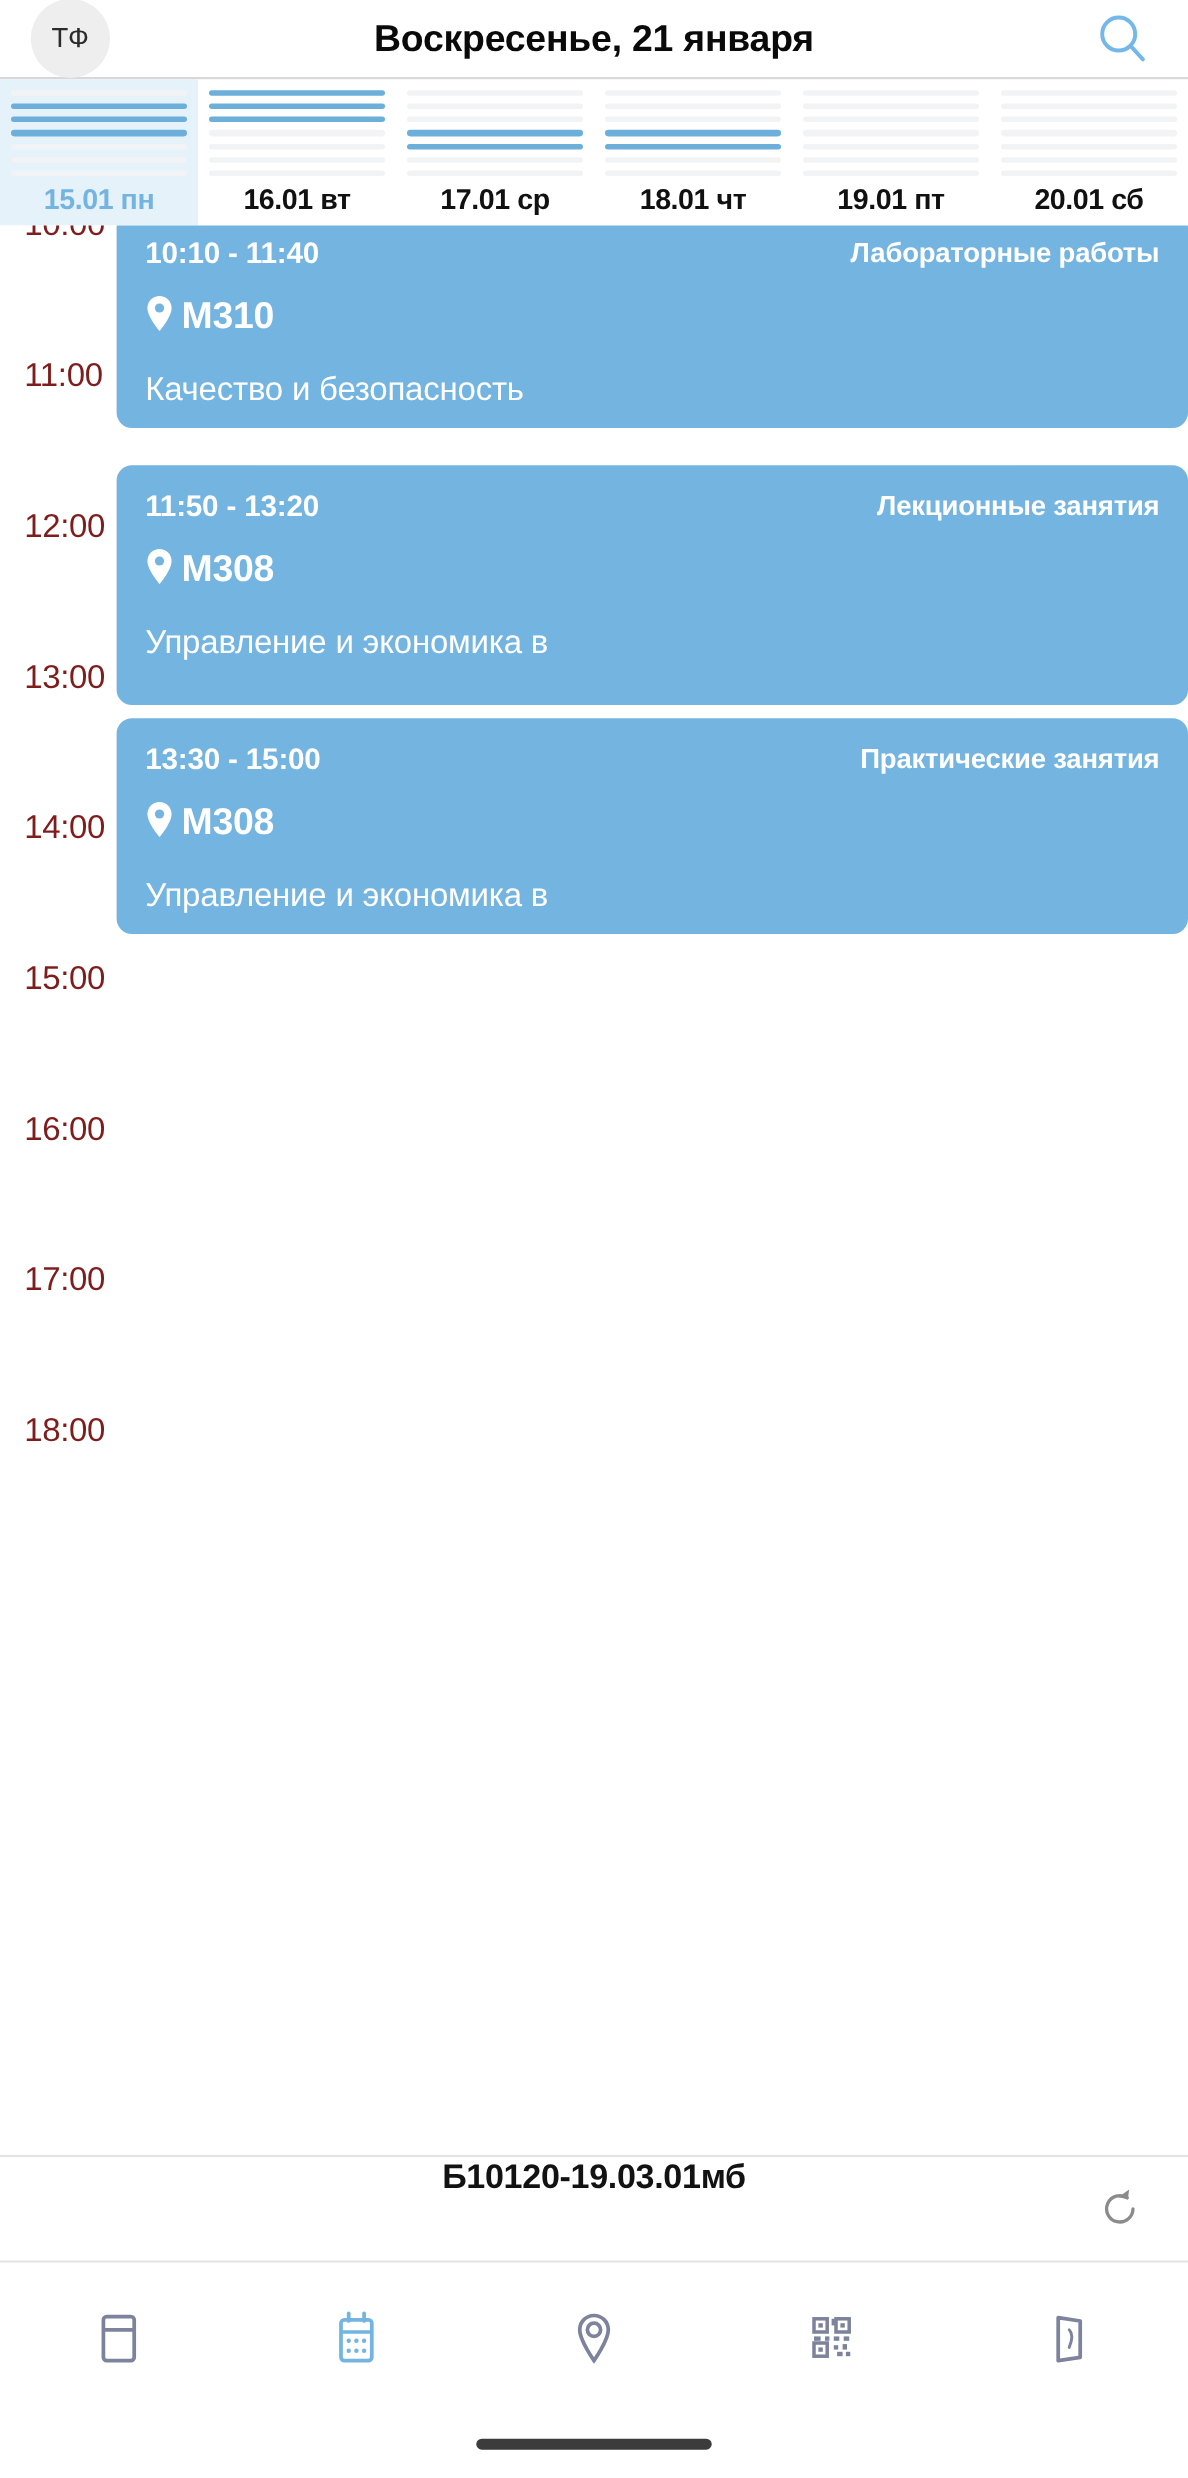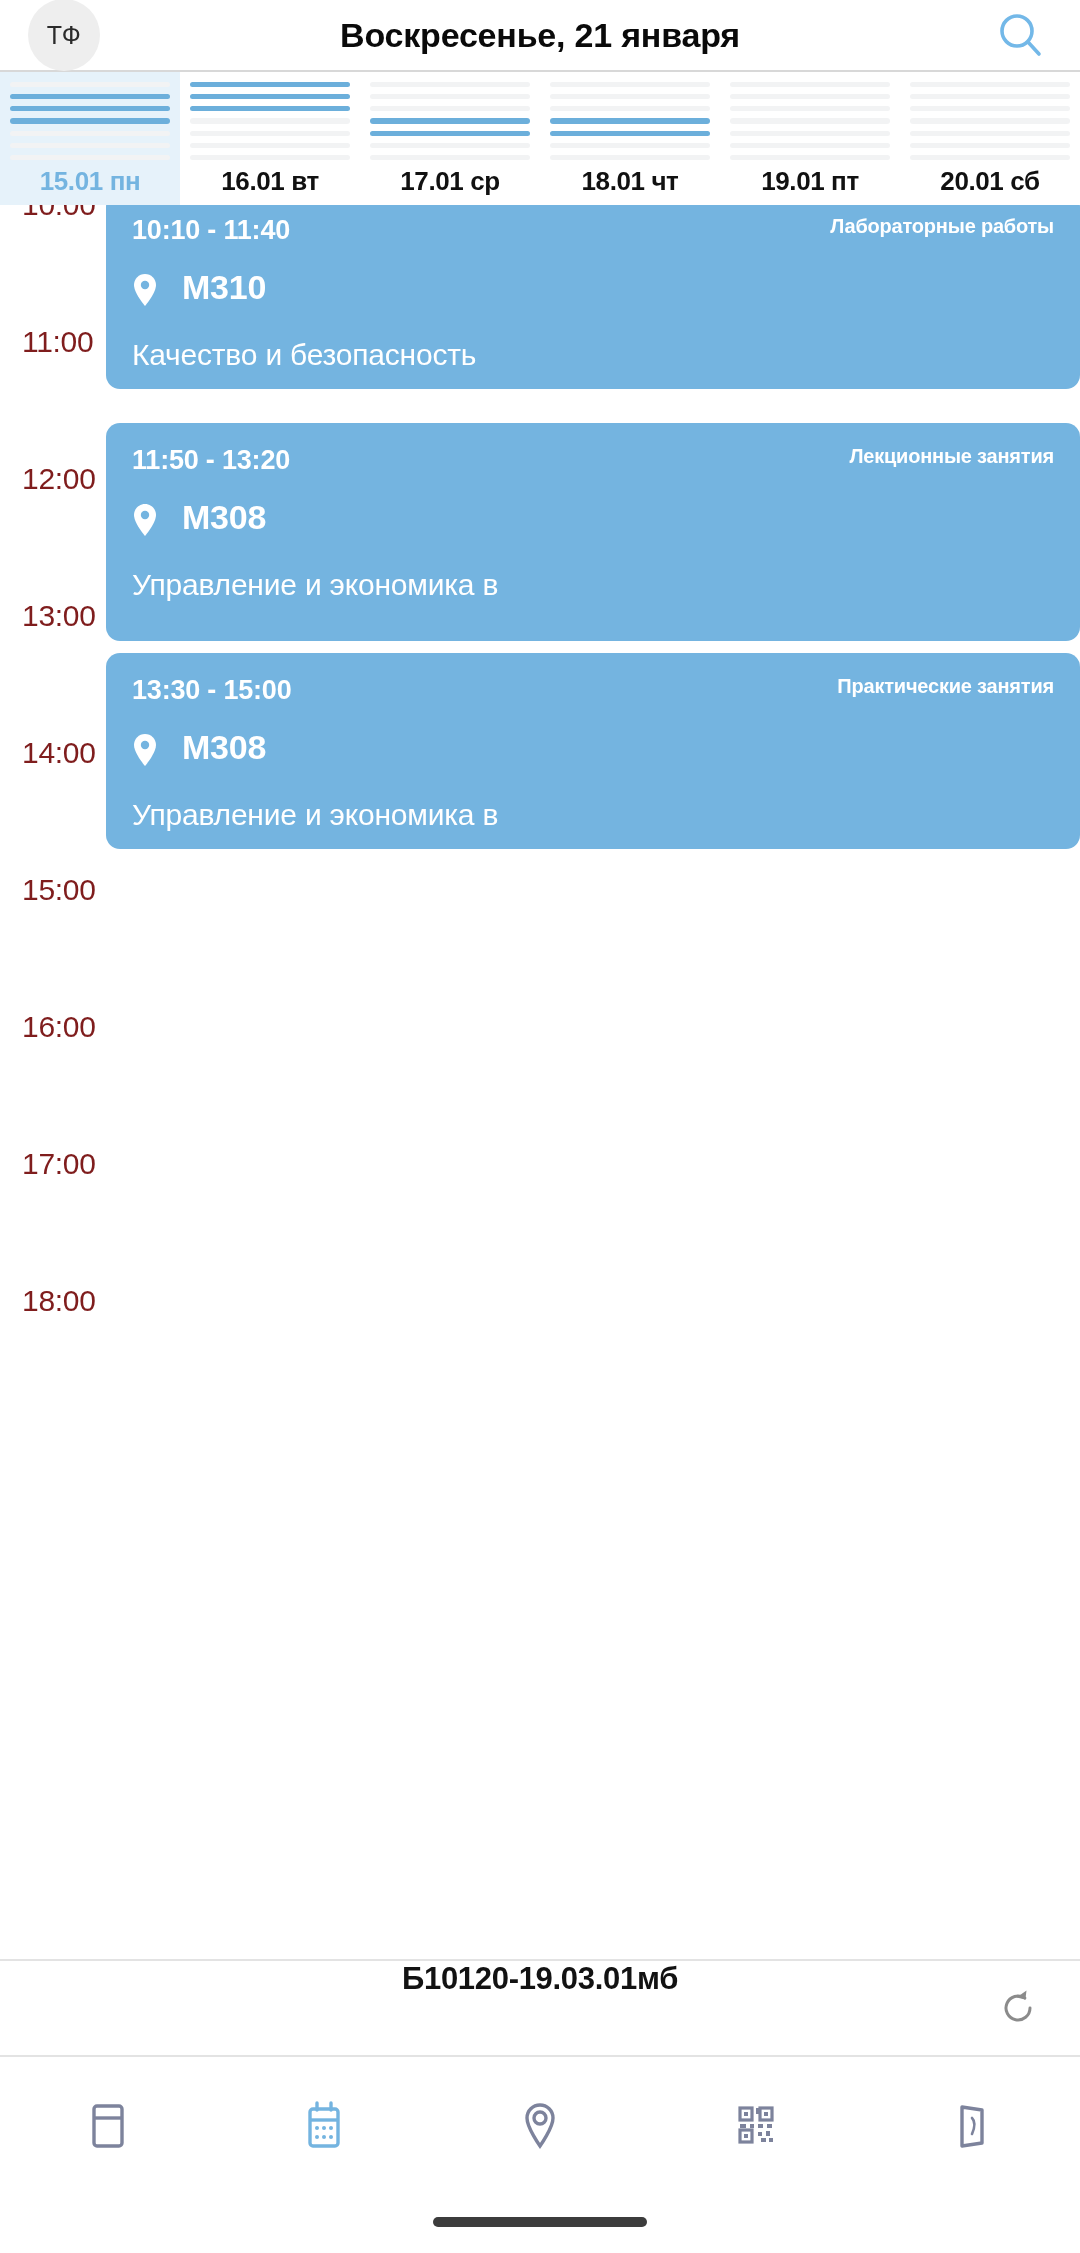--- a/index.html
+++ b/index.html
@@ -143,37 +143,37 @@
     background: #74b4e0;
     border-radius: 14px;
     overflow: hidden;
     box-sizing: border-box;
     padding: 22px 26px 0 26px;
     color: #ffffff;
   }
   .event-top {
     display: flex;
     justify-content: space-between;
-    align-items: flex-start;
+    align-items: center;
   }
   .event-time {
     font-size: 27px;
     font-weight: 700;
     letter-spacing: -0.2px;
   }
   .event-kind {
-    font-size: 20px;
+    font-size: 25px;
     font-weight: 700;
     letter-spacing: -0.2px;
     text-align: right;
   }
   .event-room {
     display: flex;
-    align-items: flex-end;
-    gap: 24px;
+    align-items: flex-start;
+    gap: 7px;
     margin-top: 22px;
   }
   .event-room-name {
     font-size: 34px;
     font-weight: 700;
     letter-spacing: -0.2px;
   }
   .event-subject {
     margin-top: 27px;
     font-size: 30px;

